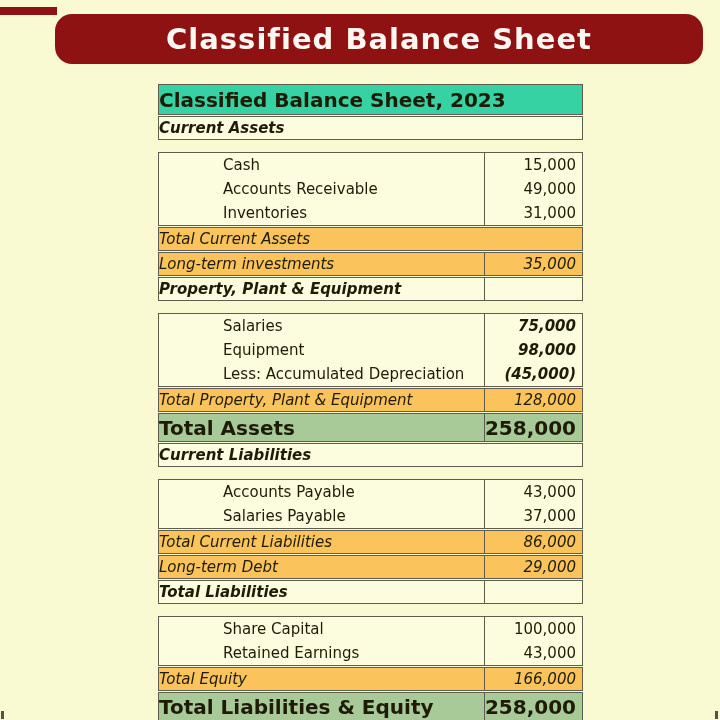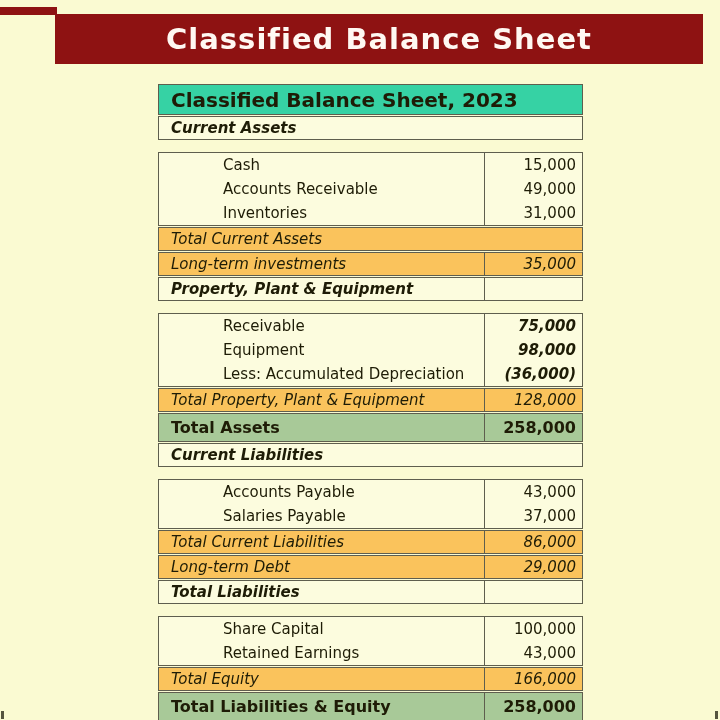--- a/index.html
+++ b/index.html
@@ -12,39 +12,39 @@
     overflow:hidden;
   }
   
   #banner-fragment{
     position:absolute;left:0;top:7px;width:57px;height:8px;
     background:var(--banner-bg);
   }
   #banner{
     position:absolute;left:55px;top:14px;width:648px;height:50px;
     background:var(--banner-bg);
-    display:flex;align-items:center;justify-content:center;
+    display:flex;align-items:center;justify-content:center;border-radius:17px;
   }
   #banner .title{
     color:var(--banner-text);
     font-size:29px;font-weight:bold;letter-spacing:1px;
   }
   
   #sheet{
     position:absolute;left:158px;top:84px;width:425px;
   }
   .row{
     display:flex;box-sizing:border-box;
     border:1px solid var(--border);
     background:var(--row-bg);
     margin-top:1px;
   }
   .cell-label{
     flex:1;display:flex;align-items:center;
-    padding-left:12px;box-sizing:border-box;
+    padding-left:0;box-sizing:border-box;
     white-space:nowrap;overflow:hidden;
   }
   .cell-amount{
     width:98px;display:flex;align-items:center;justify-content:flex-end;
     padding-right:6px;box-sizing:border-box;
     border-left:1px solid var(--border);
   }
   .no-divider .cell-amount{border-left:none;}
   .row.sheet-header{
     height:31px;margin-top:0;
@@ -68,21 +68,21 @@
   .row-group .cell-label{padding-left:64px;}
   .row-group.bold-amounts .cell-amount{font-weight:bold;font-style:italic;}
   .row.total{
     height:24px;
     background:var(--total-bg);
     font-size:15px;font-weight:normal;font-style:italic;
   }
   .row.grand{
     height:29px;
     background:var(--grand-bg);
-    font-size:16px;font-weight:bold;
+    font-size:20px;font-weight:bold;
   }
   
   .edge-artifact{
     position:absolute;width:3px;height:8px;background:#55543f;top:711px;
   }
   #edge-artifact-left{left:1px;}
   #edge-artifact-right{left:715px;}
 </style>
 </head>
 <body>
@@ -124,30 +124,30 @@
         <div class="row total">
           <span class="cell-label">Long-term investments</span>
           <span class="cell-amount">35,000</span>
         </div>
         <div class="row section">
           <span class="cell-label">Property, Plant &amp; Equipment</span>
           <span class="cell-amount"></span>
         </div>
         <div class="row-group bold-amounts">
           <div class="row detail">
-            <span class="cell-label">Receivable</span>
+            <span class="cell-label">Salaries</span>
             <span class="cell-amount">75,000</span>
           </div>
           <div class="row detail">
             <span class="cell-label">Equipment</span>
             <span class="cell-amount">98,000</span>
           </div>
           <div class="row detail">
             <span class="cell-label">Less: Accumulated Depreciation</span>
-            <span class="cell-amount">(36,000)</span>
+            <span class="cell-amount">(45,000)</span>
           </div>
         </div>
         <div class="row total">
           <span class="cell-label">Total Property, Plant &amp; Equipment</span>
           <span class="cell-amount">128,000</span>
         </div>
         <div class="row grand">
           <span class="cell-label">Total Assets</span>
           <span class="cell-amount">258,000</span>
         </div>

